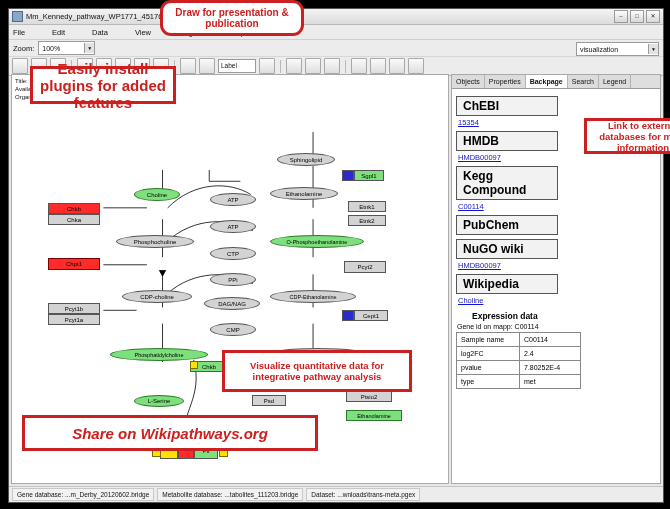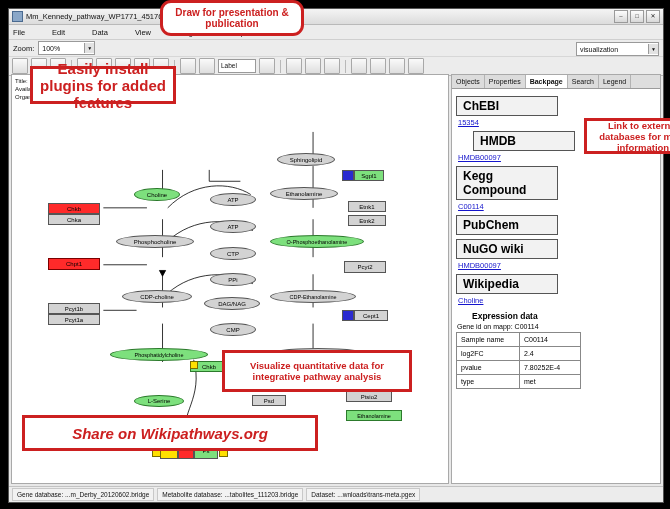--- a/index.html
+++ b/index.html
@@ -254,21 +254,21 @@
           <div class="tab">Objects</div>
           <div class="tab">Properties</div>
           <div class="tab active">Backpage</div>
           <div class="tab">Search</div>
           <div class="tab">Legend</div>
         </div>
         <div class="sidecontent">
           <div class="secbox" style="width:88px;">ChEBI</div>
           <a class="link">15354</a>
 
-          <div class="secbox" style="width:88px;margin-left:17px;">HMDB</div>
+          <div class="secbox" style="width:88px;">HMDB</div>
           <a class="link">HMDB00097</a>
 
           <div class="secbox" style="width:88px;">Kegg Compound</div>
           <a class="link">C00114</a>
 
           <div class="secbox" style="width:88px;">PubChem</div>
 
           <div class="secbox" style="width:88px;">NuGO wiki</div>
           <a class="link">HMDB00097</a>
 

